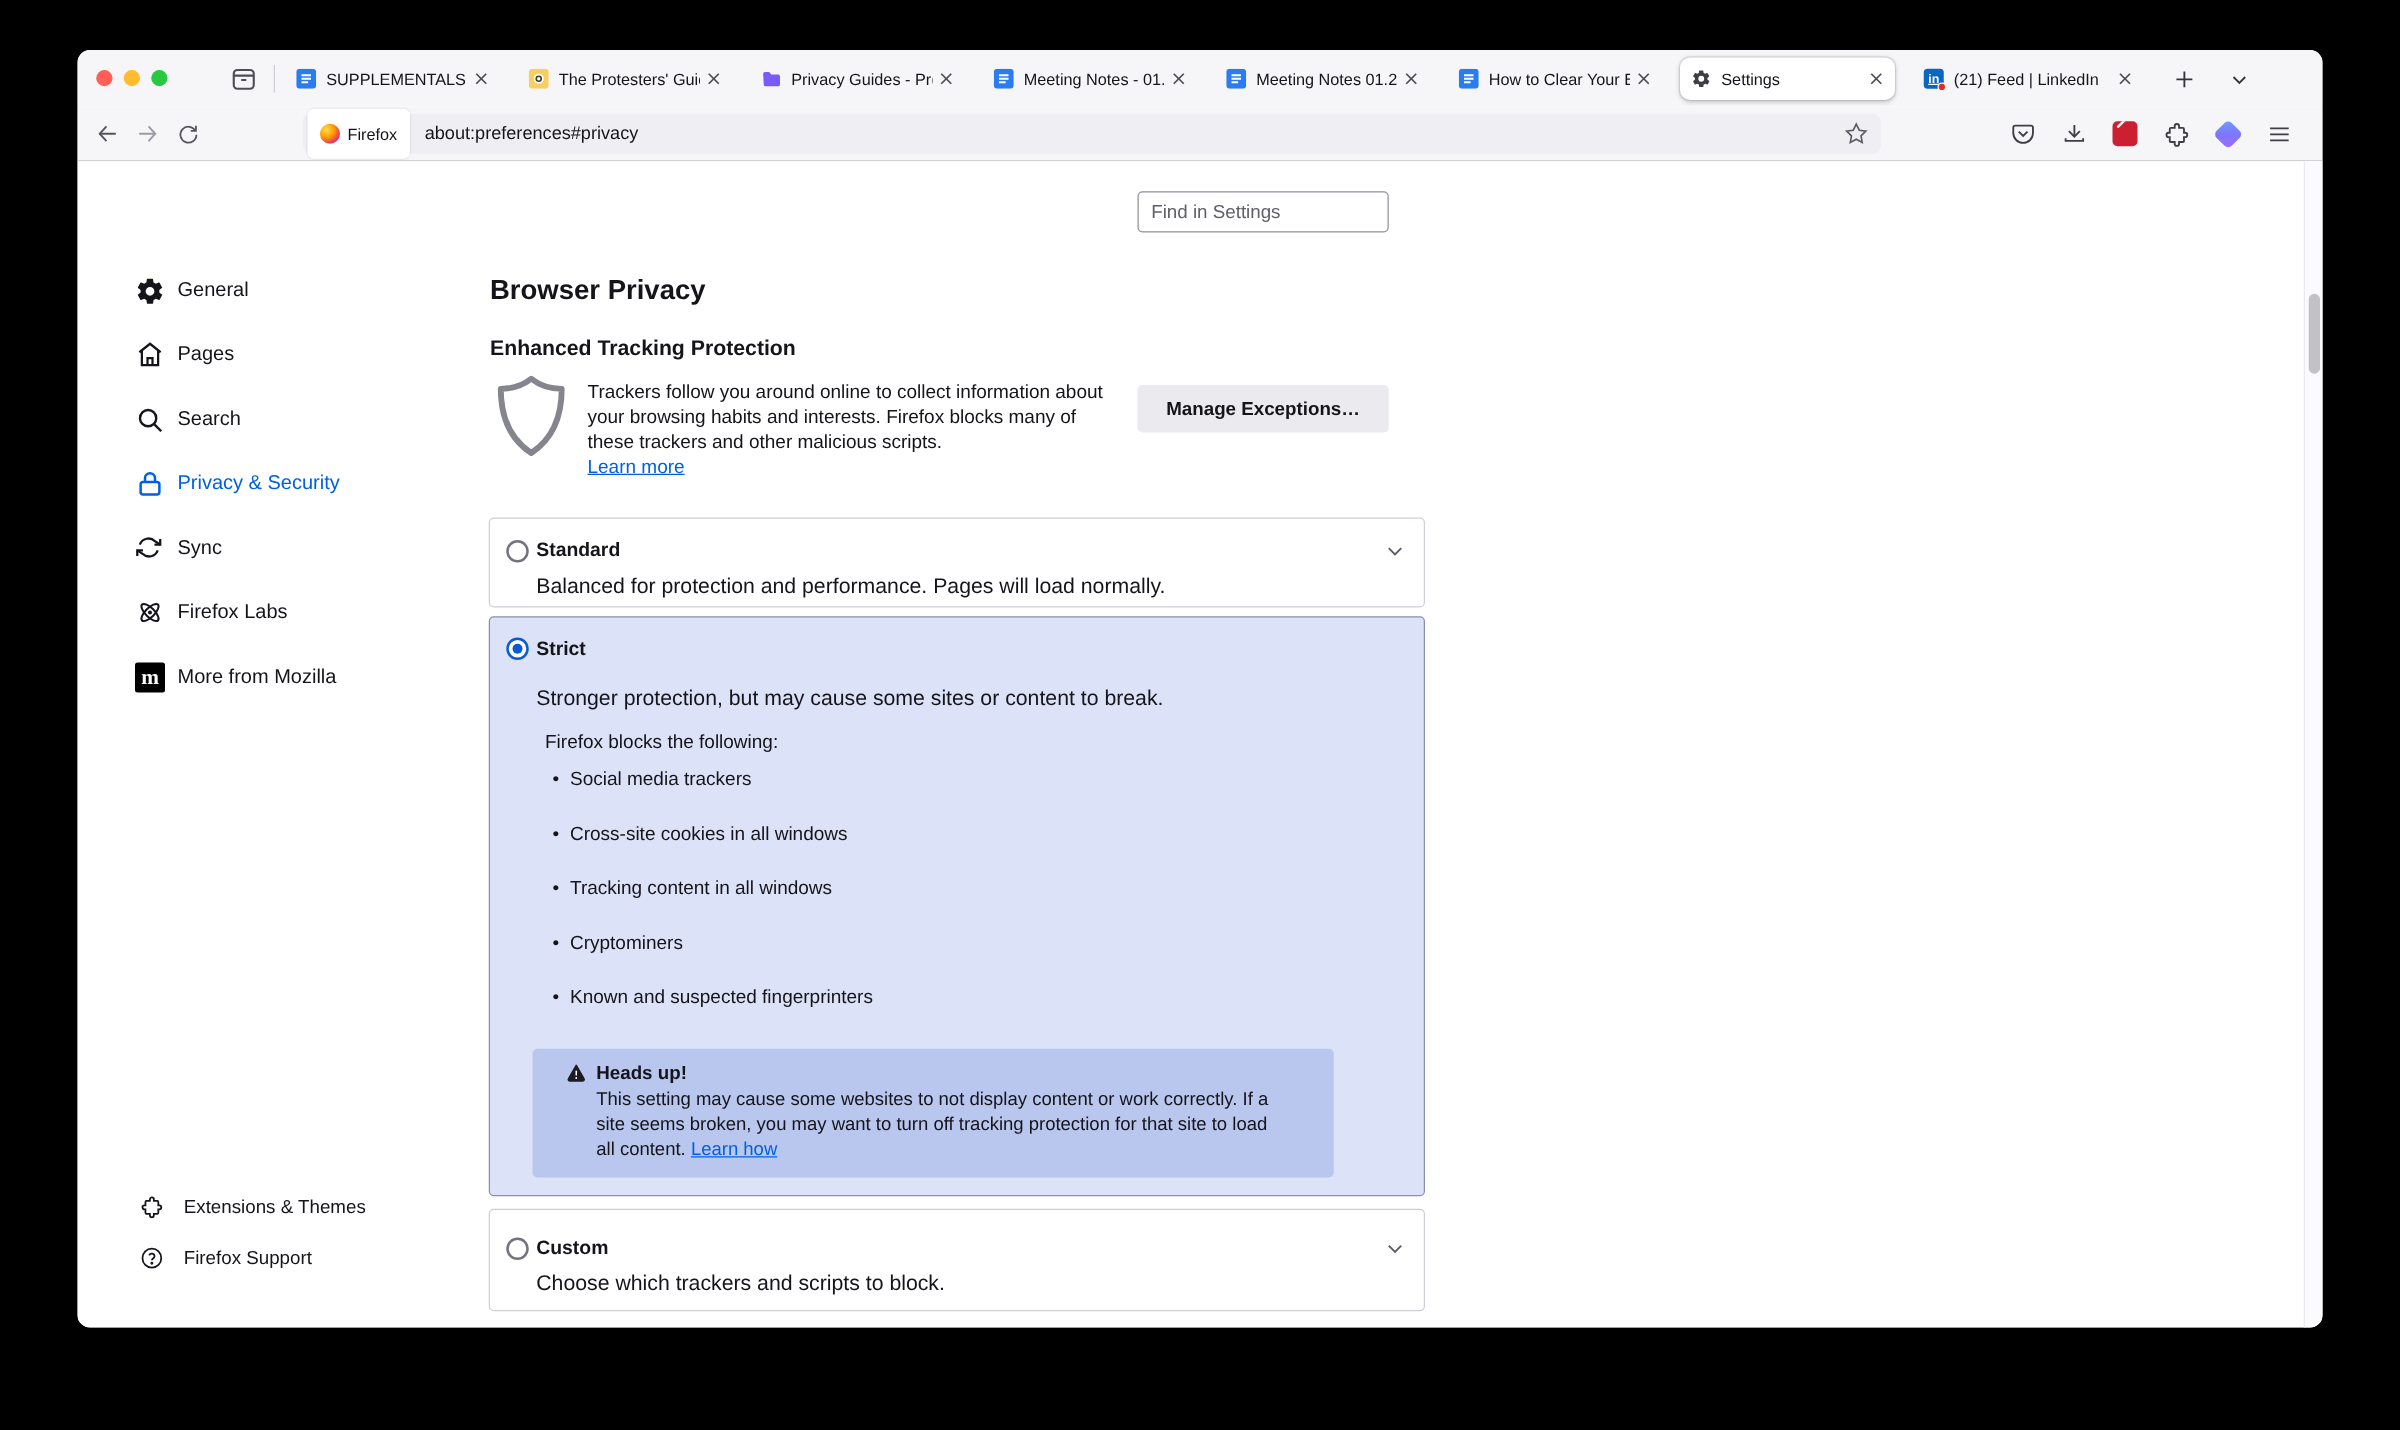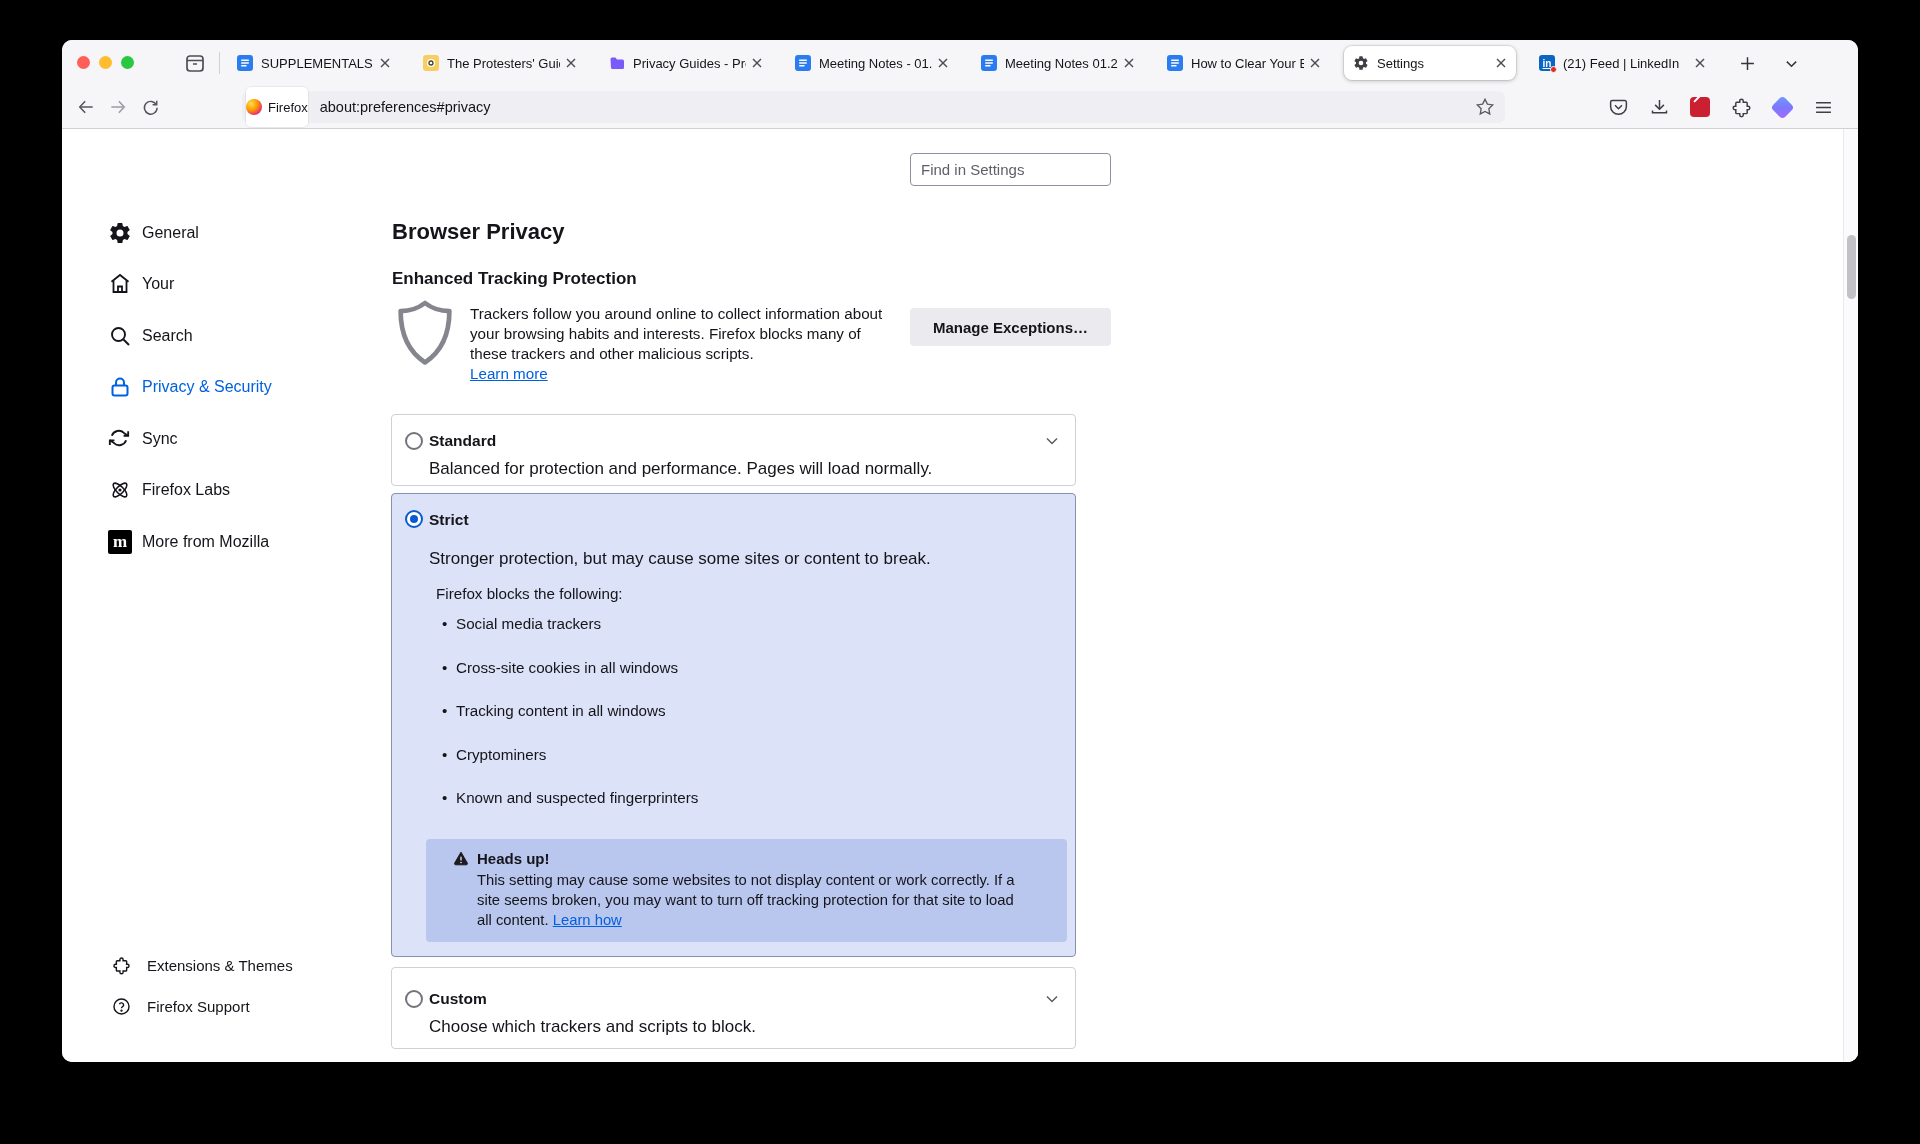--- a/index.html
+++ b/index.html
@@ -32,21 +32,21 @@
   .icon-center { display:flex; align-items:center; justify-content:center; width:100%; height:100%; }
 
   
   .toolbar { position:absolute; left:0; top:45px; width:100%; height:44px; background:#f6f6f8;
              border-bottom:1px solid #d0d0d7; }
   .nav-btn { position:absolute; top:6px; width:32px; height:32px; border-radius:6px;
              display:flex; align-items:center; justify-content:center; }
   .urlbar { position:absolute; left:180px; top:6px; width:1263px; height:32px; background:#efeff3;
             border-radius:7px; display:flex; align-items:center; padding:0 10px 0 4px; }
   .url-chip { height:40px; background:#fff; border-radius:5px; display:flex; align-items:center;
-              padding:0 0; gap:6px; box-shadow:0 0 0 1px rgba(0,0,0,.05); }
+              padding:0 10px; gap:6px; box-shadow:0 0 0 1px rgba(0,0,0,.05); }
   .ff-logo { width:16px; height:16px; border-radius:50%;
              background:radial-gradient(circle at 32% 30%, #ffe14a 0%, #ff9500 42%, #e3366b 72%, #9059ff 100%); }
   .url-chip b { font-size:13px; font-weight:normal; color:#15141a; }
   .url-text { font-size:14.5px; color:#15141a; margin-left:12px; flex:1; }
   .star-btn { width:20px; height:20px; color:#5b5b66; }
   .tool-right { position:absolute; right:24px; top:6px; display:flex; align-items:center; gap:19px; height:32px; }
   .tool-right .tbtn { width:22px; height:22px; color:#3f3e45; display:flex; align-items:center; justify-content:center; }
   .ext-red { width:20px; height:20px; background:#ca2032; border-radius:4px; position:relative; overflow:hidden; }
   .ext-red::after { content:""; position:absolute; left:4px; top:4px; width:14px; height:2.4px; background:#fff;
                     transform:rotate(-45deg); transform-origin:left center; border-radius:2px; }
@@ -78,21 +78,21 @@
 
   .shield { position:absolute; left:333px; top:169px; width:60px; height:70px; }
   .intro { position:absolute; left:408px; top:175px; width:420px; font-size:15.2px; line-height:20px; color:#15141a; }
   .link { color:#0060df; text-decoration:underline; cursor:pointer; }
   .learn-more { display:inline-block; margin-top:0px; font-size:15.2px; }
 
   .btn { position:absolute; left:848px; top:179px; width:201px; height:38px; background:#ebebef;
          border:none; border-radius:4px; font-size:15px; font-weight:600; color:#15141a;
          font-family:"Liberation Sans", sans-serif; cursor:pointer; }
 
-  .card { position:absolute; left:329px; width:685px; background:#fff; border:1px solid #cfcfd8; border-radius:4px; }
+  .card { position:absolute; left:329px; width:749px; background:#fff; border:1px solid #cfcfd8; border-radius:4px; }
   .card.standard { top:285px; height:72px; }
   .card.strict { top:364px; height:464px; background:#dce3f8; border-color:#8790ad; }
   .card.custom { top:838px; height:82px; }
 
   .radio { position:absolute; left:13px; width:18px; height:18px; border-radius:50%;
            border:2px solid #73727e; background:#fff; }
   .radio.checked { border:2.5px solid #0a5bd0; }
   .radio.checked::after { content:""; position:absolute; left:2.5px; top:2.5px; width:8px; height:8px;
                           border-radius:50%; background:#0a5bd0; }
   .opt-label { position:absolute; left:37px; font-size:15.5px; font-weight:700; color:#15141a; }
@@ -373,21 +373,21 @@
     </div>
 
     <div class="side-item" style="top:143px">
       <span class="s-icon">
         <svg viewBox="0 0 24 24" width="24" height="24" fill="none" stroke="currentColor" stroke-width="1.8">
             <path d="M3.5 9.8 12 3l8.5 6.8"></path>
             <path d="M5.5 8.5V20h13V8.5"></path>
             <path d="M10 20v-5.5h4V20"></path>
           </svg>
       </span>
-      <span class="s-label">Your</span>
+      <span class="s-label">Pages</span>
     </div>
 
     <div class="side-item" style="top:195px">
       <span class="s-icon">
         <svg viewBox="0 0 24 24" width="24" height="24" fill="none" stroke="currentColor" stroke-width="1.9">
             <circle cx="10.5" cy="10.5" r="6.5"></circle>
             <line x1="15.5" y1="15.5" x2="21" y2="21"></line>
           </svg>
       </span>
       <span class="s-label">Search</span>

